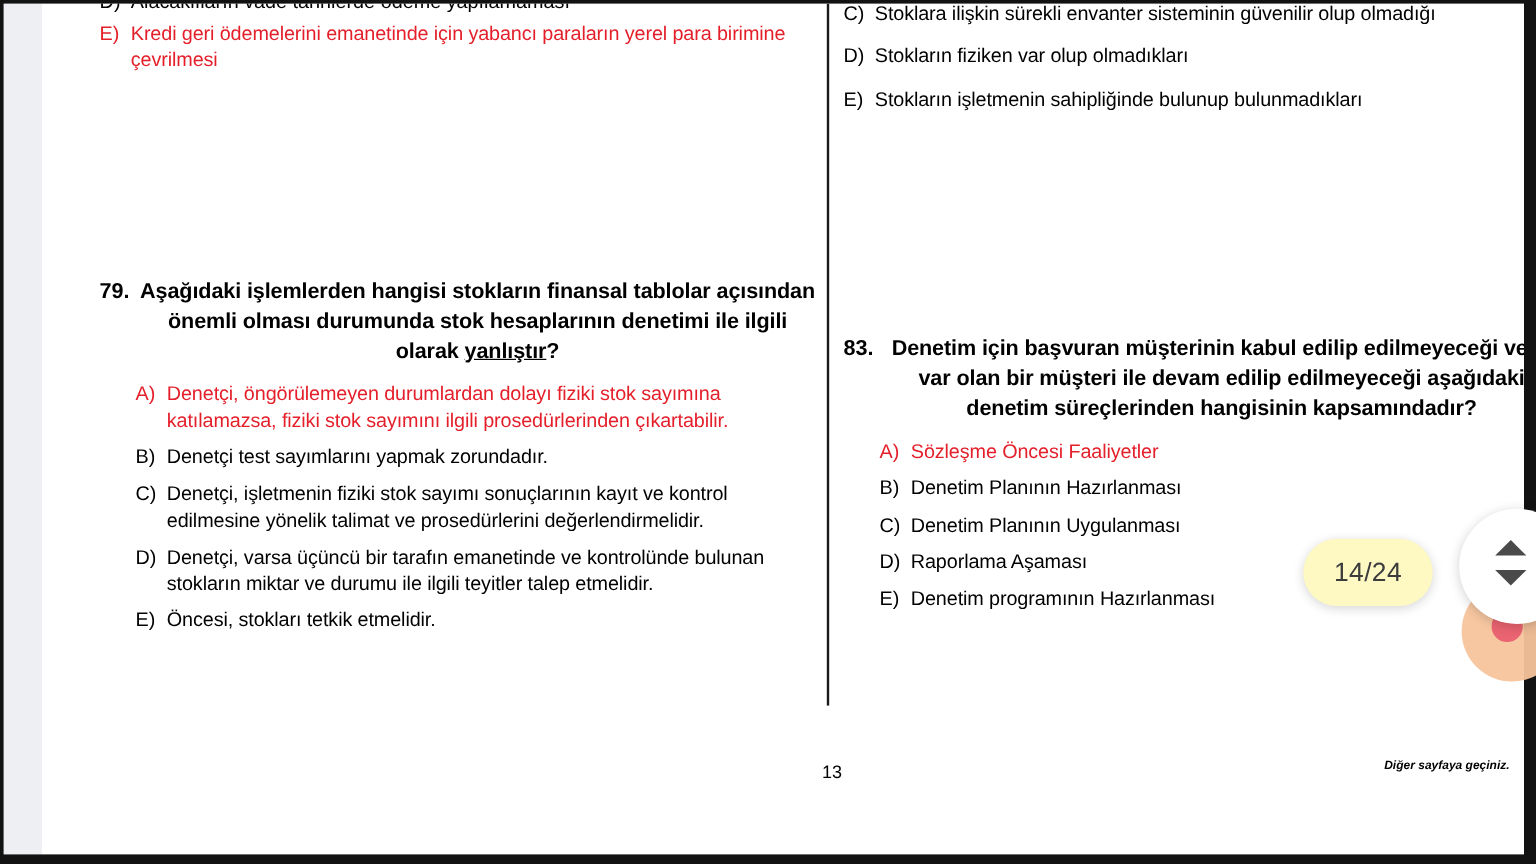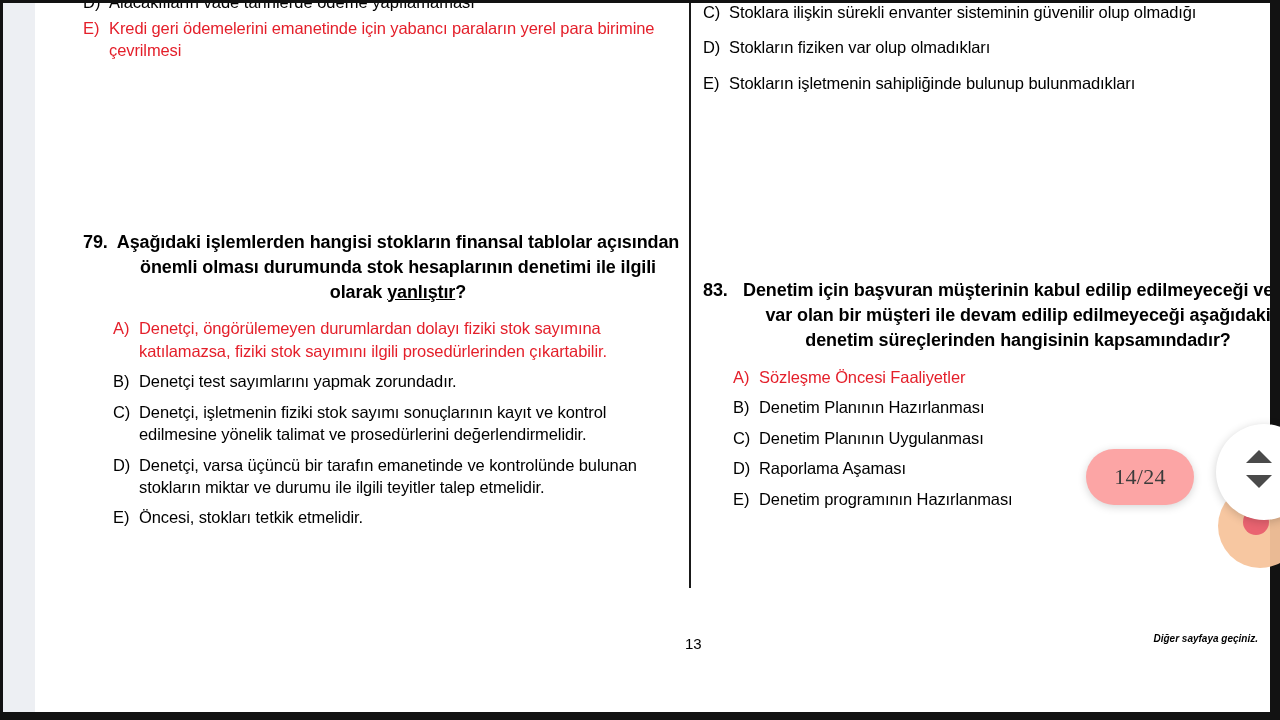--- a/index.html
+++ b/index.html
@@ -152,31 +152,30 @@
     color: #000000;
   }
 
   
   .page-indicator {
     position: absolute;
     left: 1086px;
     top: 449px;
     width: 108px;
     height: 56px;
-    background: #fca5a5;
+    background: #fef9c3;
     border-radius: 28px;
     box-shadow: 0 2px 9px rgba(0,0,0,0.17);
     display: flex;
     align-items: center;
     justify-content: center;
     font-size: 22px;
     color: #3c3c3c;
     z-index: 50;
     letter-spacing: 0.3px;
-    font-family: Liberation Serif, serif;
   }
 
   .nav-wheel {
     position: absolute;
     left: 1216px;
     top: 424px;
     width: 96px;
     height: 96px;
     background: #ffffff;
     border-radius: 50%;

